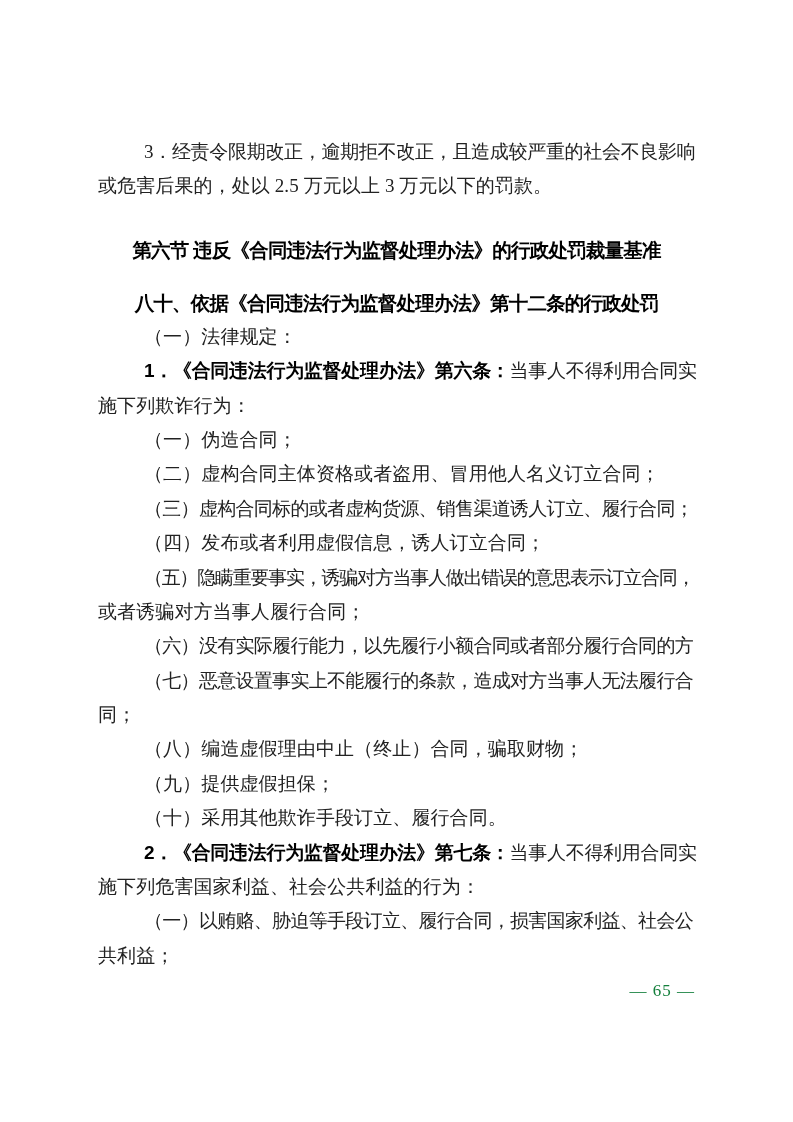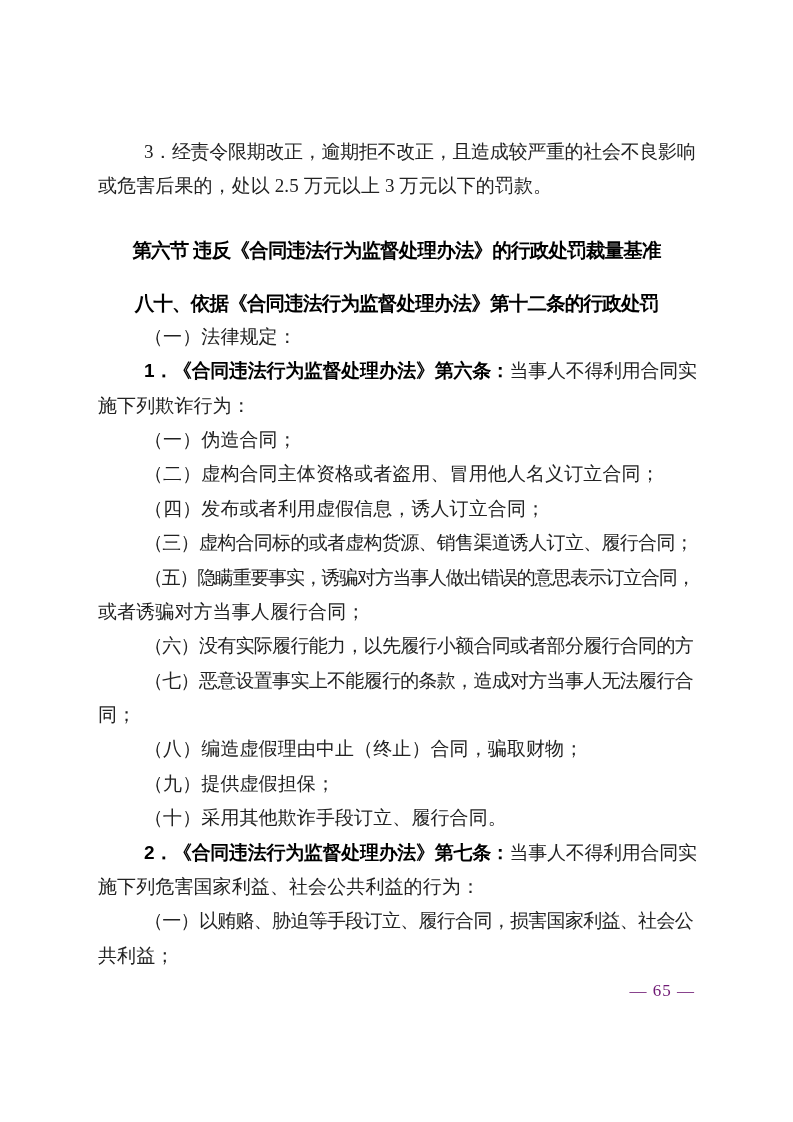--- a/index.html
+++ b/index.html
@@ -64,21 +64,21 @@
     font-weight: bold;
     color: #000000;
   }
   .footer {
     margin-top: 8px;
     height: 20px;
     line-height: 20px;
     text-align: right;
     font-size: 17px;
     letter-spacing: 1px;
-    color: #701a75;
+    color: #15803d;
   }
 </style>
 </head>
 <body>
 
 <div class="page">
 
   <div class="ln ind t1 first">3．经责令限期改正，逾期拒不改正，且造成较严重的社会不良影响</div>
   <div class="ln">或危害后果的，处以 2.5 万元以上 3 万元以下的罚款。</div>
 
@@ -86,22 +86,22 @@
 
   <div class="h2">八十、依据《合同违法行为监督处理办法》第十二条的行政处罚</div>
 
   <div class="ln ind">（一）法律规定：</div>
 
   <div class="ln ind t1"><span class="lead">1．《合同违法行为监督处理办法》第六条：</span><span>当事人不得利用合同实</span></div>
   <div class="ln">施下列欺诈行为：</div>
 
   <div class="ln ind">（一）伪造合同；</div>
   <div class="ln ind">（二）虚构合同主体资格或者盗用、冒用他人名义订立合同；</div>
+  <div class="ln ind tight">（三）虚构合同标的或者虚构货源、销售渠道诱人订立、履行合同；</div>
   <div class="ln ind">（四）发布或者利用虚假信息，诱人订立合同；</div>
-  <div class="ln ind tight">（三）虚构合同标的或者虚构货源、销售渠道诱人订立、履行合同；</div>
   <div class="ln ind tighter">（五）隐瞒重要事实，诱骗对方当事人做出错误的意思表示订立合同，</div>
   <div class="ln">或者诱骗对方当事人履行合同；</div>
   <div class="ln ind tight">（六）没有实际履行能力，以先履行小额合同或者部分履行合同的方</div>
   <div class="ln ind tight">（七）恶意设置事实上不能履行的条款，造成对方当事人无法履行合</div>
   <div class="ln">同；</div>
   <div class="ln ind">（八）编造虚假理由中止（终止）合同，骗取财物；</div>
   <div class="ln ind">（九）提供虚假担保；</div>
   <div class="ln ind">（十）采用其他欺诈手段订立、履行合同。</div>
 
   <div class="ln ind t1"><span class="lead">2．《合同违法行为监督处理办法》第七条：</span><span>当事人不得利用合同实</span></div>

